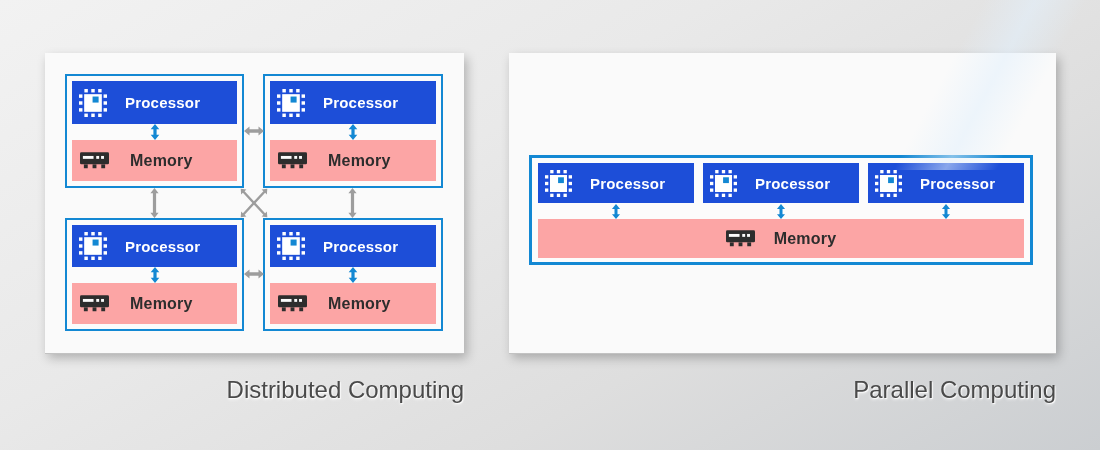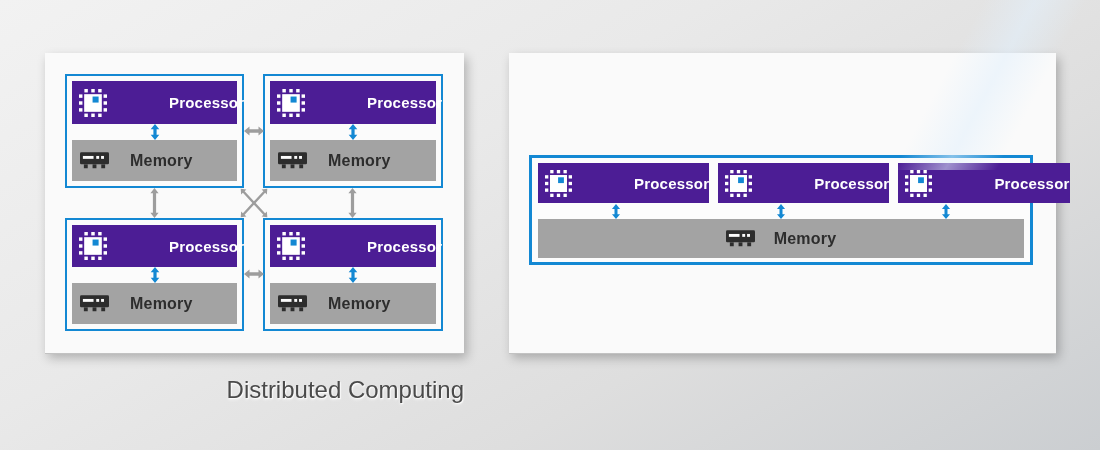--- a/index.html
+++ b/index.html
@@ -19,22 +19,22 @@
   }
   .card.left{left:45px;top:53px;width:419px;height:300px;}
   .card.right{left:509px;top:53px;width:547px;height:300px;}
 
   
   .node{
     position:absolute;box-sizing:border-box;border:2px solid #1388d3;background:#fbfbfb;
     padding:5px;display:flex;flex-direction:column;justify-content:space-between;align-items:stretch;
   }
   .bar{display:flex;align-items:center;box-sizing:border-box;}
-  .bar.proc{background:#4c1d95;height:43px;padding-left:7px;gap:44px;}
-  .bar.mem{background:#a3a3a3;height:41px;padding-left:8px;}
+  .bar.proc{background:#1d4ed8;height:43px;padding-left:7px;}
+  .bar.mem{background:#fca5a5;height:41px;padding-left:8px;}
   .bar-label{font-weight:700;letter-spacing:.2px;}
   .bar.proc .bar-label{color:#ffffff;font-size:15px;margin-left:18px;}
   .bar.mem .bar-label{color:#2d2d2d;font-size:16px;margin-left:21px;}
   .icon{display:inline-flex;align-items:center;justify-content:center;}
   .link-arrow{height:16px;display:flex;align-items:center;justify-content:center;}
 
   .conn{position:absolute;overflow:visible;}
 
   
   .shared-box{
@@ -369,15 +369,16 @@
               <rect x="4" y="12.5" width="4" height="4" fill="#2d2d2d"></rect>
               <rect x="13" y="12.5" width="4" height="4" fill="#2d2d2d"></rect>
               <rect x="22" y="12.5" width="4" height="4" fill="#2d2d2d"></rect>
             </svg>
         </span>
         <span class="bar-label">Memory</span>
       </div>
     </div>
   </section>
 
+  <div class="caption right">Parallel Computing</div>
 
   <div class="streak"></div>
 </div>
 
 </body></html>

